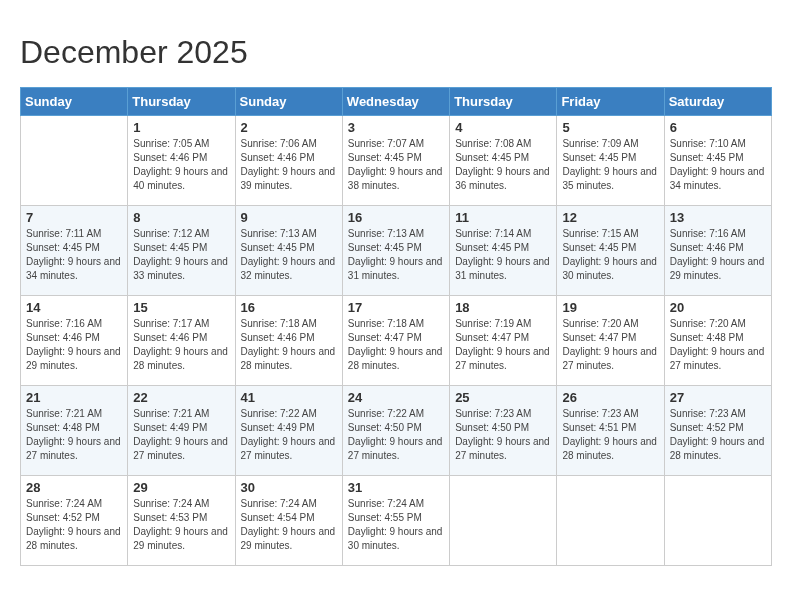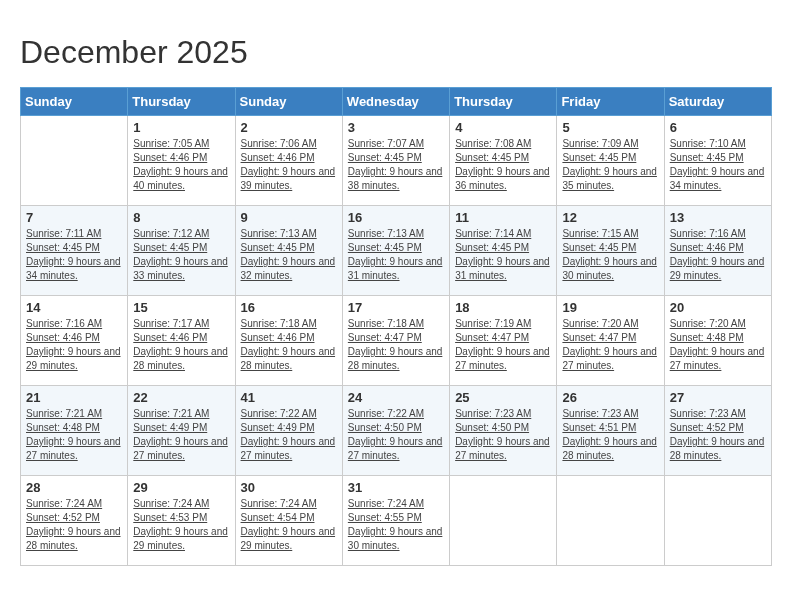--- a/index.html
+++ b/index.html
@@ -85,21 +85,20 @@
       font-size: 13px;
       font-weight: bold;
       color: #333;
       display: block;
       margin-bottom: 2px;
     }
     .day-info {
       font-size: 10px;
       color: #444;
       line-height: 1.4;
-      text-decoration: underline;
     }
     .empty-cell {
       background: #fff !important;
     }
   </style>
 </head>
 <body>
 
 <div class="header">
   <div class="title-block">

